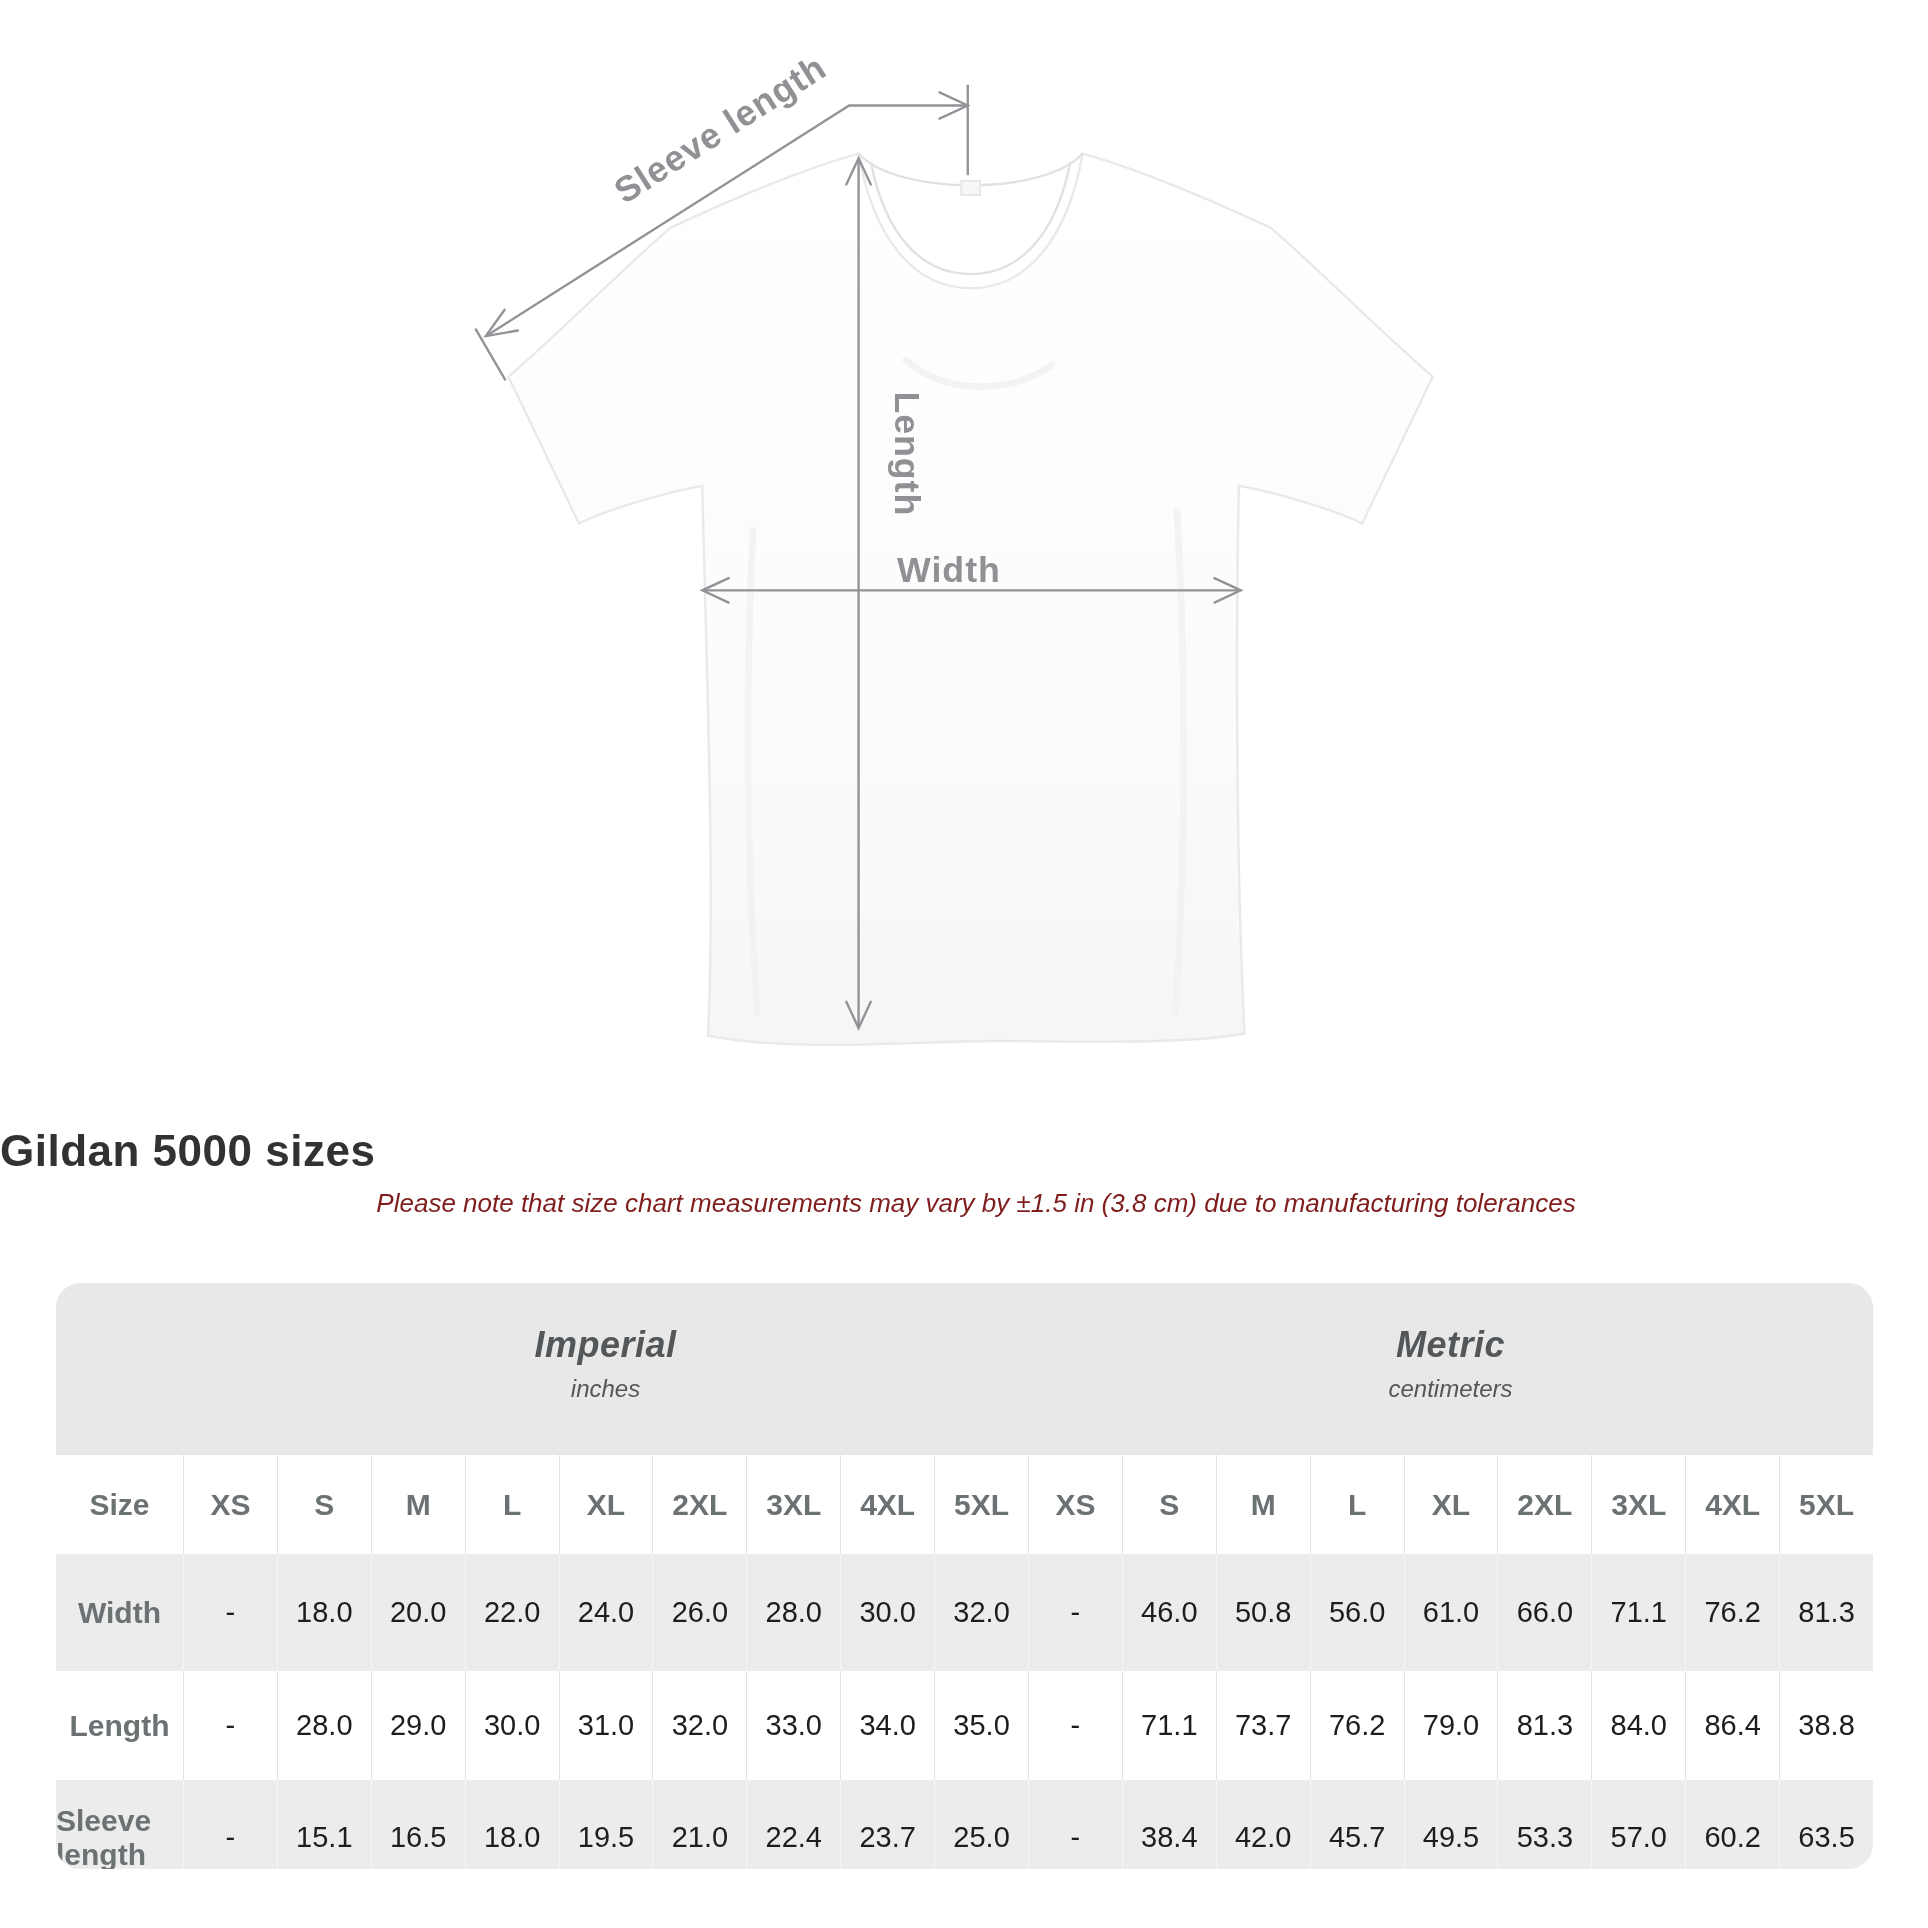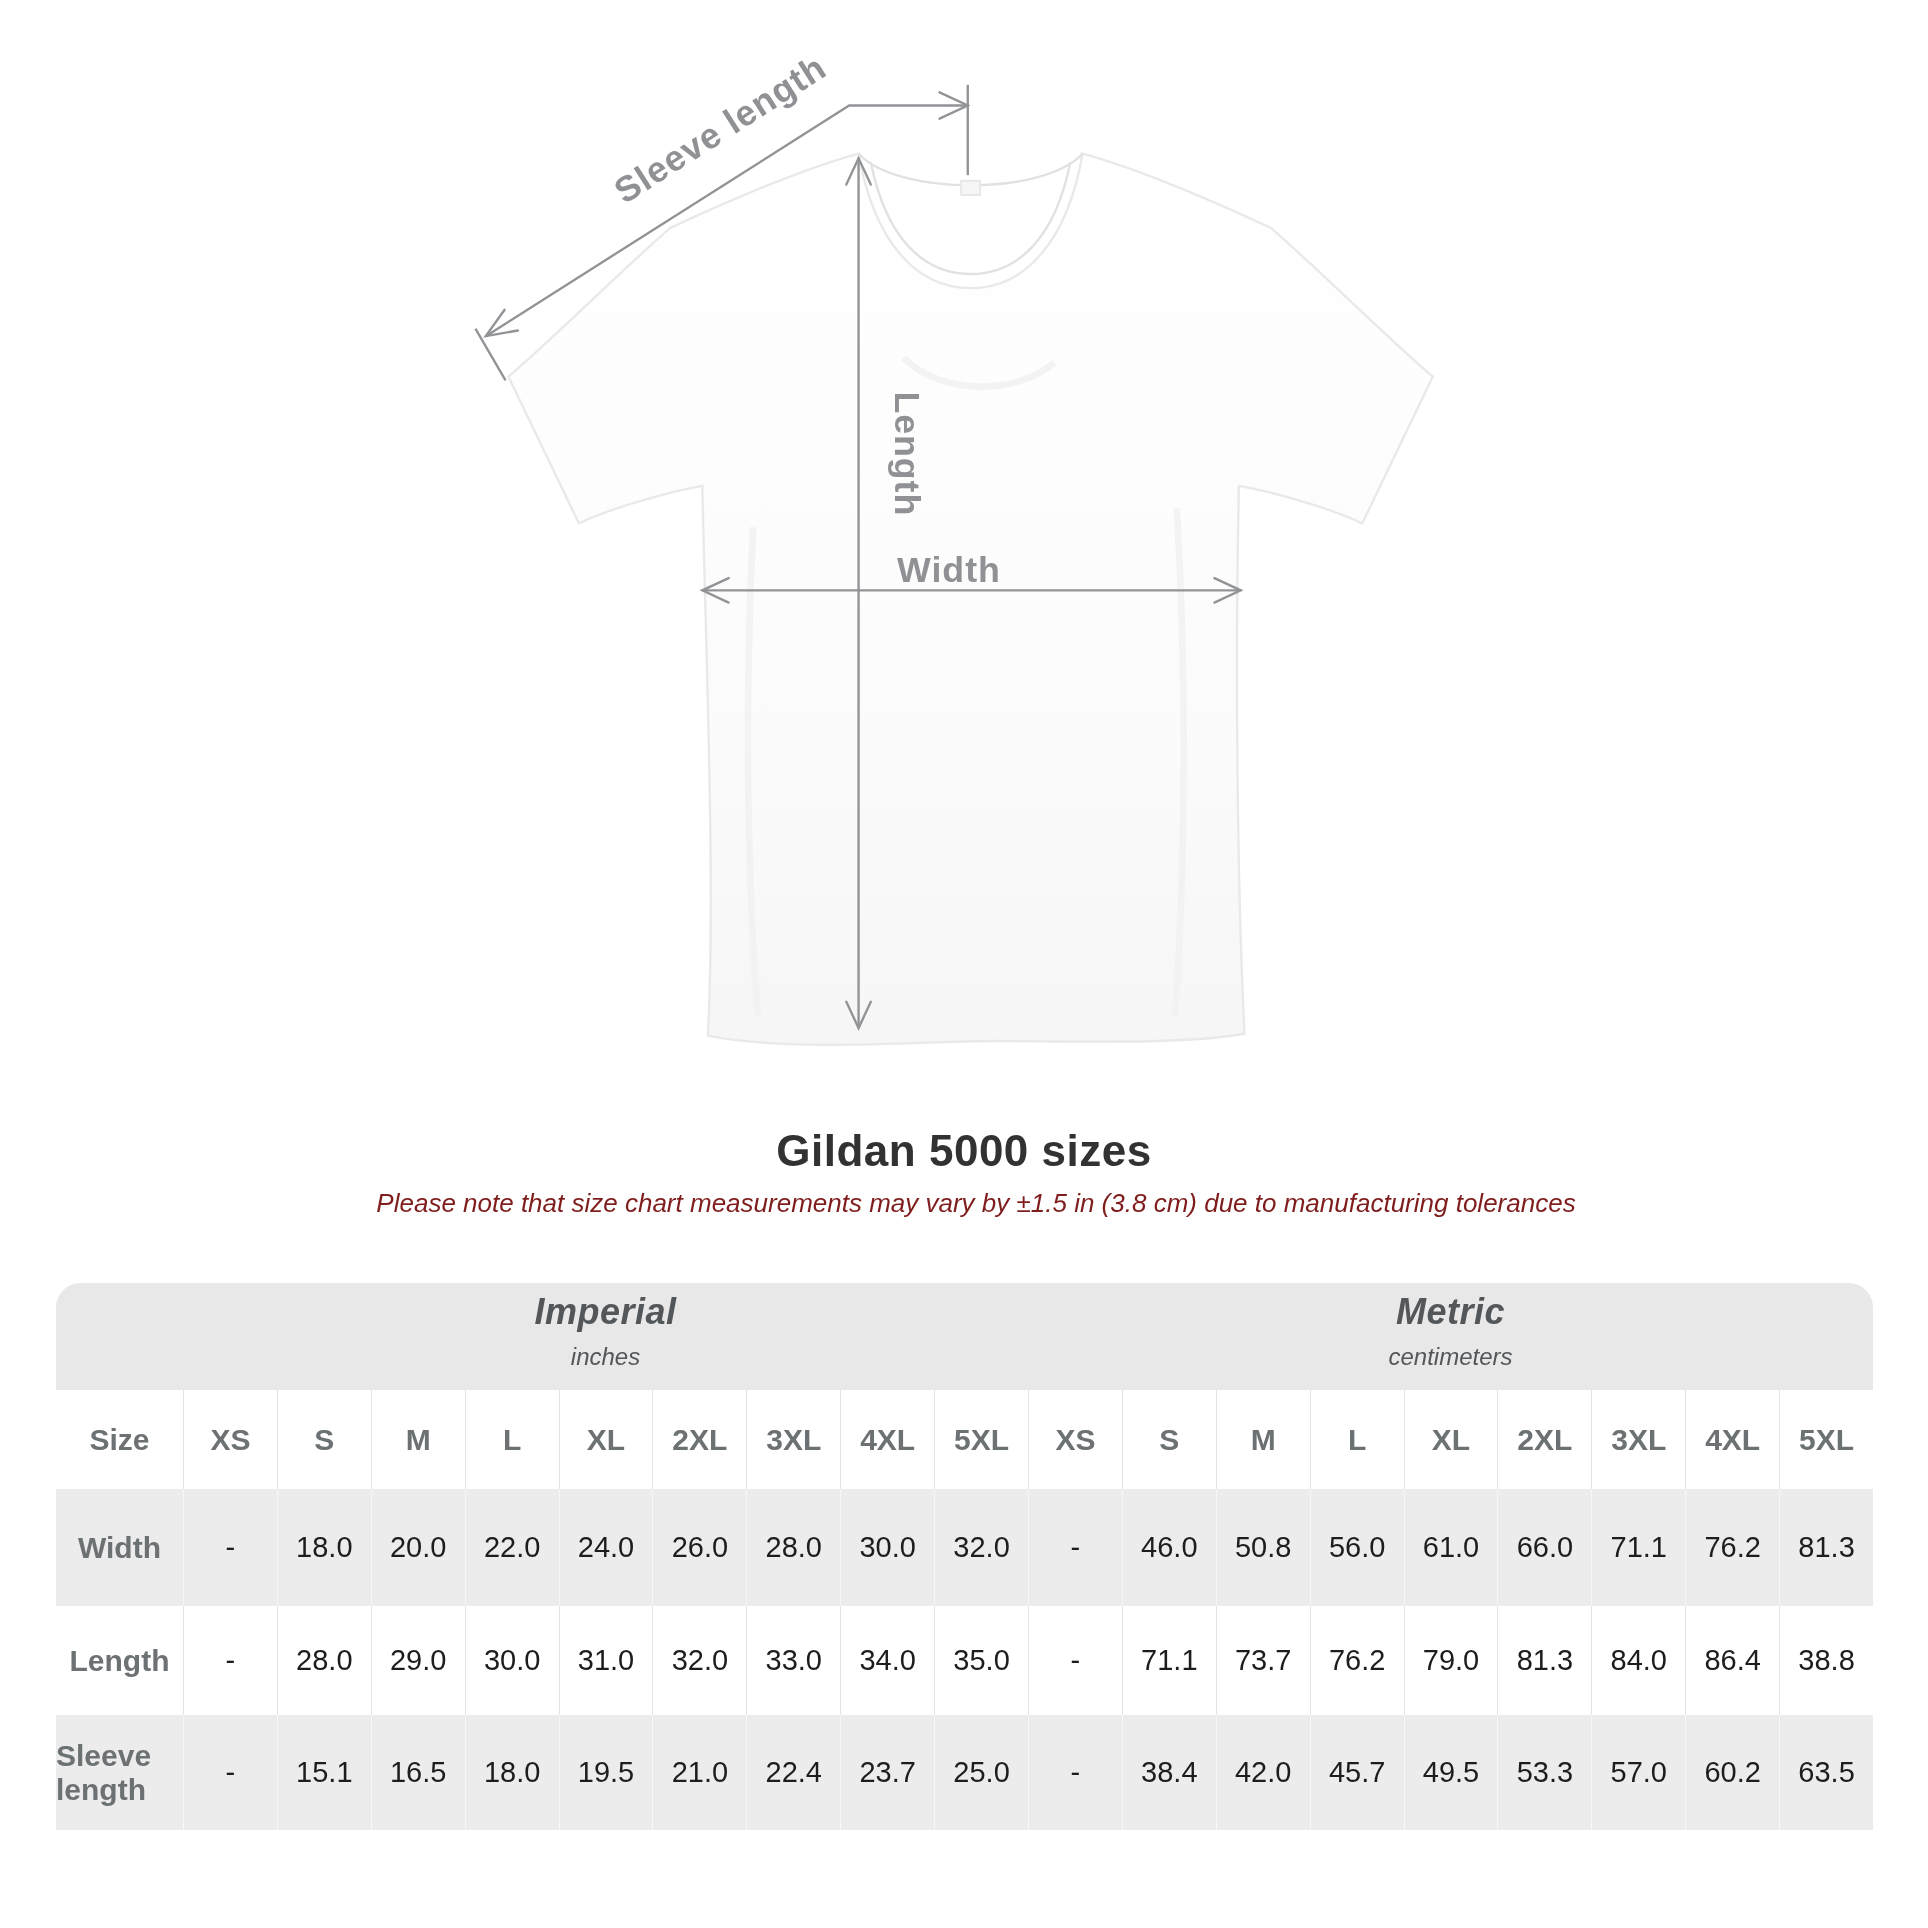--- a/index.html
+++ b/index.html
@@ -10,34 +10,34 @@
   .diagram-svg { position:absolute; top:0; left:0; }
 
   .dim-line { stroke:#919396; stroke-width:2.5; fill:none; }
   .arrow-head { stroke:#919396; stroke-width:2.5; fill:none; stroke-linecap:round; stroke-linejoin:miter; }
   .dim-label { font-family:"Liberation Sans","DejaVu Sans",sans-serif; font-size:38px; font-weight:bold; fill:#8f9194; letter-spacing:1px; }
   .shirt-outline { fill:url(#shirtGrad); stroke:#e9e9e9; stroke-width:2.5; }
   .collar-line { fill:none; stroke:#e1e1e1; stroke-width:2.5; }
   .fold-line { fill:none; stroke:#f1f1f1; stroke-width:7; opacity:.85; }
 
   .page-title {
-    position:absolute; top:1126px; left:0; width:100%; text-align:center;
+    position:absolute; top:1126px; left:0; width:100%; text-align:left;
     font-size:44px; font-weight:bold; color:#323232; margin:0; letter-spacing:0.5px;
   }
   .subtitle {
     position:absolute; top:1188px; left:12px; width:100%; text-align:center;
     font-size:26px; font-style:italic; color:#7f1d1d; margin:0;
   }
 
   .size-table {
     position:absolute; top:1283px; left:56px; width:1817px; height:586px;
     border-radius:24.5px; overflow:hidden; background:#ffffff;
   }
   .trow { display:grid; grid-template-columns:127px repeat(18,1fr); }
-  .row-band  { height:107px; background:#e8e8e8; }
+  .row-band  { height:172px; background:#e8e8e8; }
   .row-head  { height:99px; background:#ffffff; }
   .row-d1    { height:117px; }
   .row-d2    { height:109px; }
   .row-d3    { height:115px; }
   .row-gray  { background:#ececec; }
   .row-white { background:#ffffff; }
 
   .cell { display:flex; align-items:center; justify-content:center; overflow:hidden; }
   .row-head .cell + .cell, .row-white .cell + .cell { border-left:0.9px solid #e3e3e3; }
   .row-gray .cell + .cell { border-left:0.9px solid #f7f7f7; }

